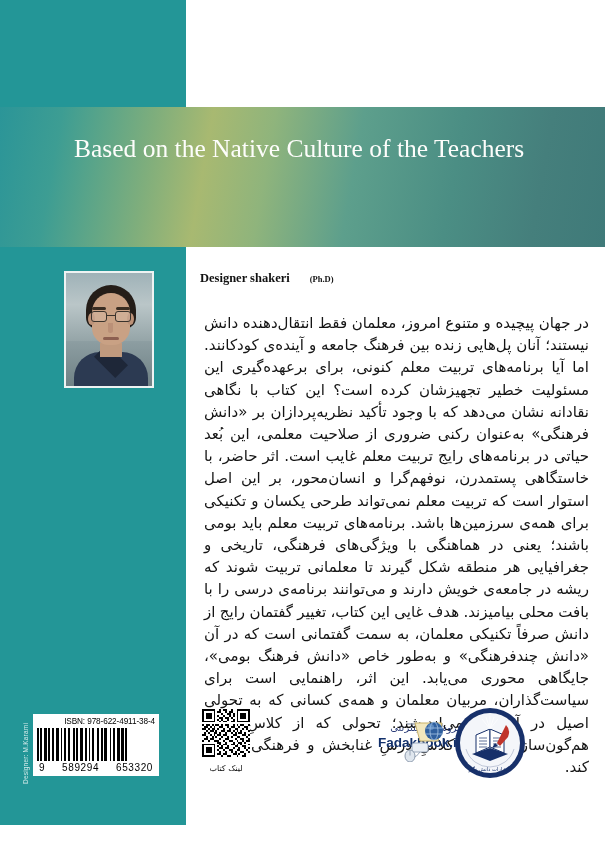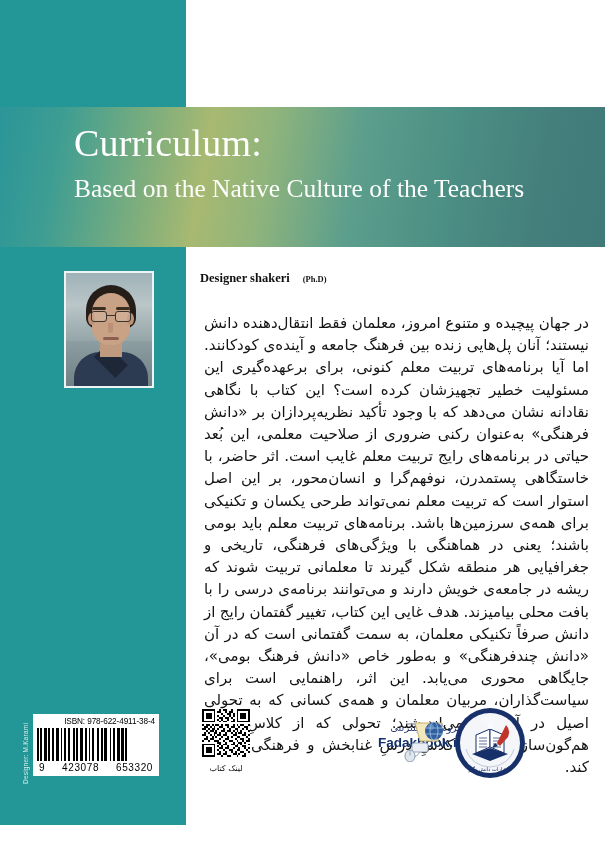--- a/index.html
+++ b/index.html
@@ -188,21 +188,21 @@
     left: 200px;
     top: 271px;
     font-family: "Liberation Serif", "DejaVu Serif", serif;
     font-size: 12.5px;
     font-weight: bold;
     color: #111111;
   }
   .author-degree {
     font-size: 8.5px;
     font-weight: bold;
-    margin-left: 13px;
+    margin-left: 20px;
   }
 
   
   .blurb {
     position: absolute;
     right: 16px;
     top: 312px;
     width: 385px;
     direction: rtl;
     text-align: justify;
@@ -338,21 +338,20 @@
 </head>
 <body>
 
 <div id="cover">
 
   <div class="teal-column"></div>
 
   <div class="title-band"></div>
 
   <div class="title-wrap">
-    <div class="main-title">Curriculum:</div>
     <div class="sub-title">Based on the Native Culture of the Teachers</div>
   </div>
 
   <div class="photo-frame">
     <div class="photo-sky"></div>
     <div class="photo-sea"></div>
     <div class="ph-body"></div>
     <div class="ph-collar"></div>
     <div class="ph-neck"></div>
     <div class="ph-hair"></div>
@@ -424,21 +423,21 @@
         <span style="width:2px"></span>
       <span style="width:2px;background:#fff"></span>
         <span style="width:3px"></span>
         <span style="width:1.5px;background:#fff"></span>
       <span style="width:2.5px"></span>
         <span style="width:1.5px;background:#fff"></span>
         <span style="width:1.5px"></span>
     </div>
     <div class="ean-digits">
       <span>9</span>
-      <span>423078</span>
+      <span>589294</span>
       <span>653320</span>
     </div>
   </div>
 
   <div class="qr-wrap">
     <svg class="qr-code" viewBox="0 0 25 25" shape-rendering="crispEdges">
       <rect width="25" height="25" fill="#fff"></rect>
       <g fill="#000">
         <path d="M0 0h7v7H0z"></path>
           <path d="M1 1h5v5H1z" fill="#fff"></path>

